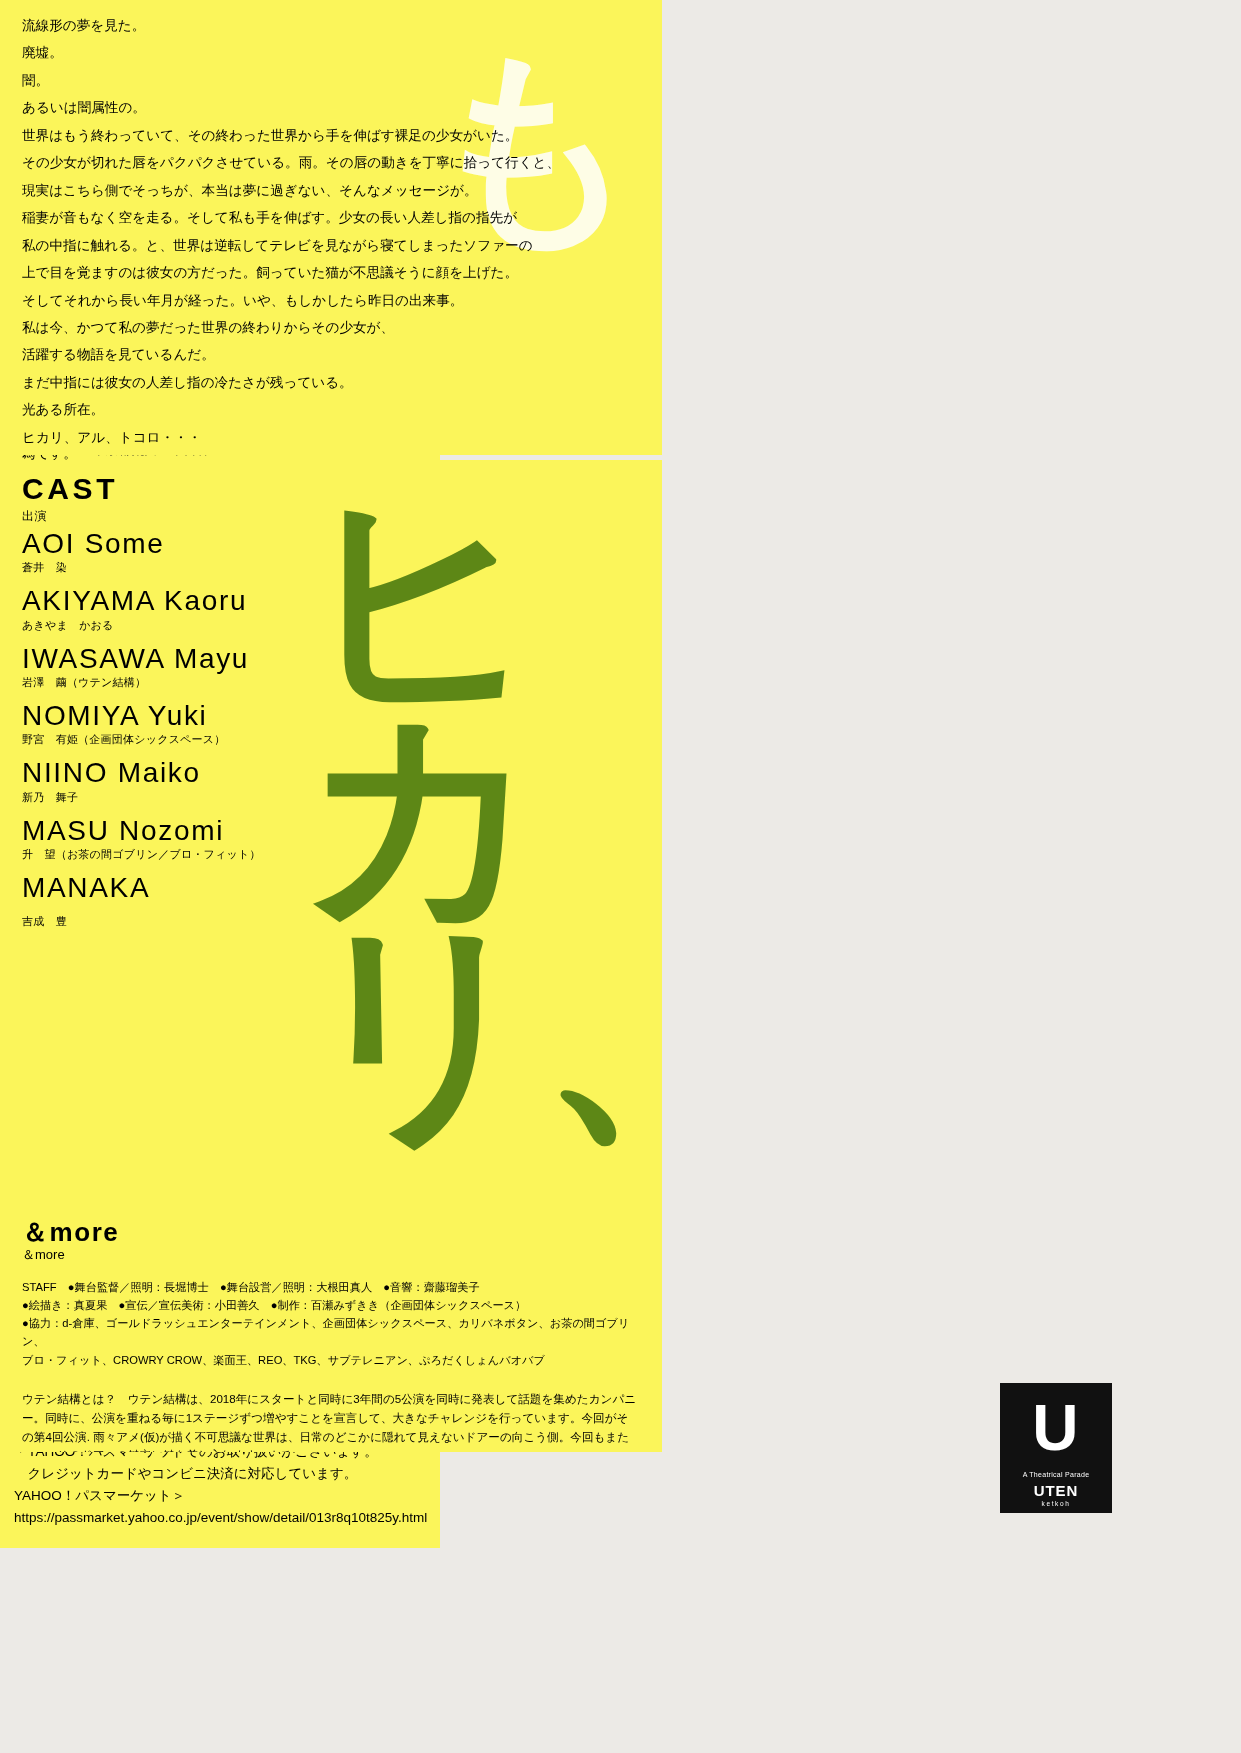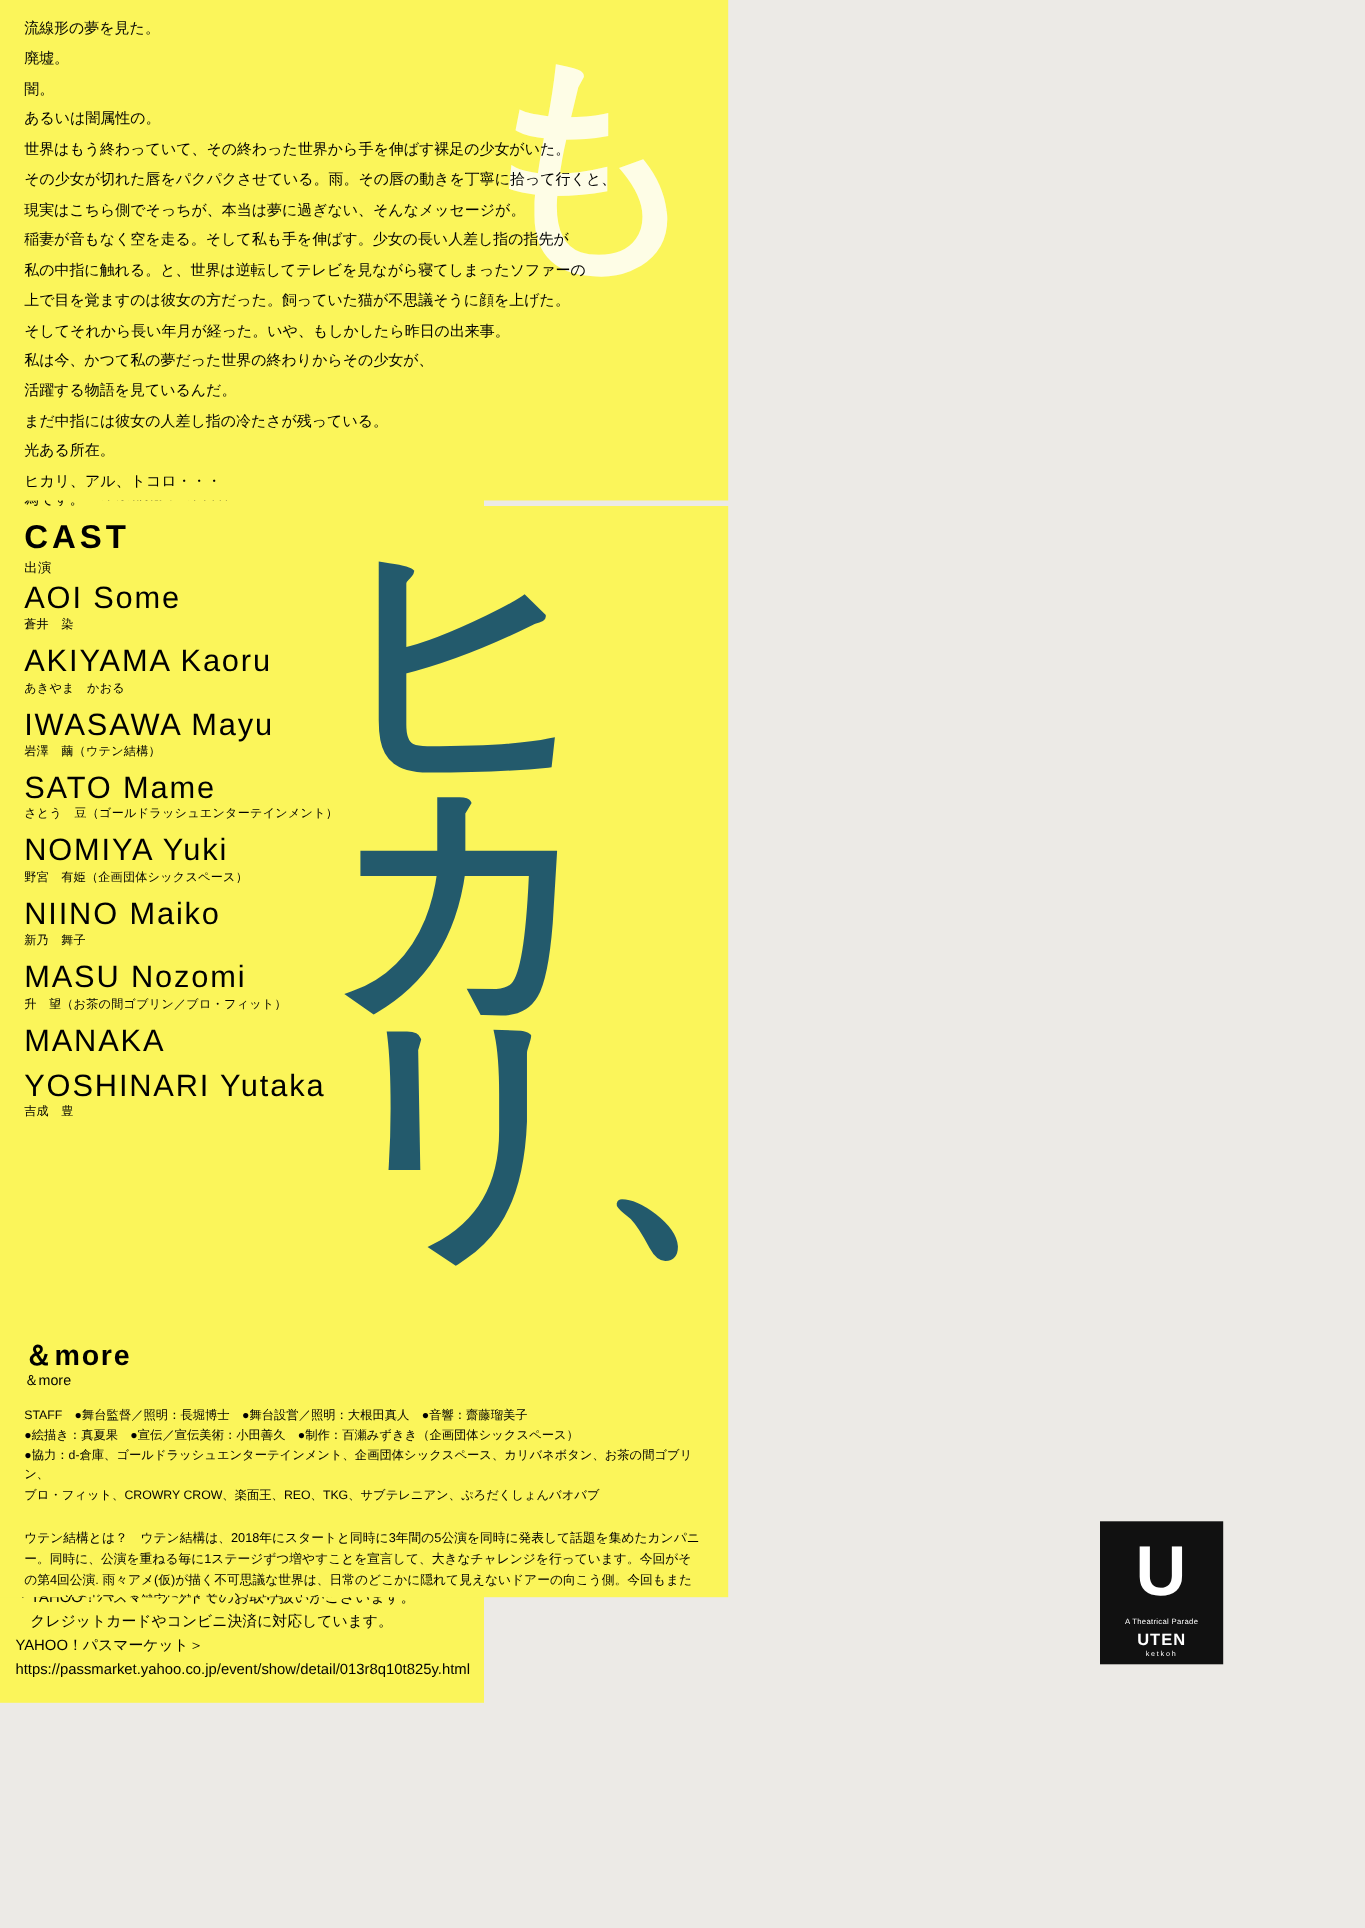--- a/index.html
+++ b/index.html
@@ -61,21 +61,21 @@
   #reserve h3{position:absolute;left:14px;top:4px;margin:0;font-size:19px;}
   #rv{position:absolute;left:14px;top:38px;font-size:13.5px;line-height:1.65;}
 
   
   #right-col{left:516px;top:60px;width:662px;height:1452px;}
   #story{position:absolute;left:0;top:0;width:662px;height:455px;background:#fbf55a;}
   #story p{position:absolute;left:22px;top:12px;width:620px;margin:0;font-size:13.6px;line-height:2.02;}
   #ghost1{position:absolute;right:20px;top:40px;font-size:210px;font-weight:bold;color:#fff;opacity:.85;line-height:1;pointer-events:none;}
 
   #castbox{position:absolute;left:0;top:460px;width:662px;height:992px;background:#fbf55a;overflow:hidden;}
-  #ghost2{position:absolute;left:300px;top:30px;font-size:240px;font-weight:bold;color:#0c4a6e;opacity:.9;line-height:.9;letter-spacing:-.02em;pointer-events:none;}
+  #ghost2{position:absolute;left:300px;top:30px;font-size:240px;font-weight:bold;color:#4d7c0f;opacity:.9;line-height:.9;letter-spacing:-.02em;pointer-events:none;}
   #cast-h{position:absolute;left:22px;top:12px;font-size:30px;font-weight:bold;letter-spacing:.12em;}
   #cast-h small{display:block;font-size:12px;font-weight:normal;letter-spacing:.05em;margin-top:2px;}
   #cast-list{position:absolute;left:22px;top:68px;width:600px;}
   .cast-item{margin-bottom:10px;}
   .cast-en{font-size:28px;font-weight:normal;letter-spacing:.06em;line-height:1.12;}
   .cast-jp{font-size:11px;letter-spacing:.02em;margin-top:1px;}
   #more-en{position:absolute;left:22px;top:755px;font-size:26px;font-weight:bold;letter-spacing:.06em;}
   #more-jp{position:absolute;left:22px;top:786px;font-size:13px;}
   #staff{position:absolute;left:22px;top:818px;width:618px;font-size:11.2px;line-height:1.62;}
   #about{position:absolute;left:22px;top:930px;width:618px;font-size:11.6px;line-height:1.62;}
@@ -329,40 +329,35 @@
           </div>
           <div class="cast-item">
             <div class="cast-en">AKIYAMA Kaoru</div>
             <div class="cast-jp">あきやま　かおる</div>
           </div>
           <div class="cast-item">
             <div class="cast-en">IWASAWA Mayu</div>
             <div class="cast-jp">岩澤　繭（ウテン結構）</div>
           </div>
           <div class="cast-item">
-            <div class="cast-en">SATO Mame</div>
-            <div class="cast-jp">さとう　豆（ゴールドラッシュエンターテインメント）</div>
-          </div>
-          <div class="cast-item">
             <div class="cast-en">NOMIYA Yuki</div>
             <div class="cast-jp">野宮　有姫（企画団体シックスペース）</div>
           </div>
           <div class="cast-item">
             <div class="cast-en">NIINO Maiko</div>
             <div class="cast-jp">新乃　舞子</div>
           </div>
           <div class="cast-item">
             <div class="cast-en">MASU Nozomi</div>
             <div class="cast-jp">升　望（お茶の間ゴブリン／ブロ・フィット）</div>
           </div>
           <div class="cast-item">
             <div class="cast-en">MANAKA</div>
           </div>
           <div class="cast-item">
-            <div class="cast-en">YOSHINARI Yutaka</div>
             <div class="cast-jp">吉成　豊</div>
           </div>
         </div>
       <div id="more-en">＆more</div>
       <div id="more-jp">＆more</div>
       <div id="staff" class="txt">STAFF　●舞台監督／照明：長堀博士　●舞台設営／照明：大根田真人　●音響：齋藤瑠美子
 ●絵描き：真夏果　●宣伝／宣伝美術：小田善久　●制作：百瀬みずきき（企画団体シックスペース）
 ●協力：d-倉庫、ゴールドラッシュエンターテインメント、企画団体シックスペース、カリバネボタン、お茶の間ゴブリン、
 ブロ・フィット、CROWRY CROW、楽面王、REO、TKG、サブテレニアン、ぷろだくしょんバオバブ</div>
       <div id="about" class="txt">ウテン結構とは？　ウテン結構は、2018年にスタートと同時に3年間の5公演を同時に発表して話題を集めたカンパニー。同時に、公演を重ねる毎に1ステージずつ増やすことを宣言して、大きなチャレンジを行っています。今回がその第4回公演. 雨々アメ(仮)が描く不可思議な世界は、日常のどこかに隠れて見えないドアーの向こう側。今回もまた一つ、そのドアーの鍵穴に鍵を差し入れます。カチッ。</div>

